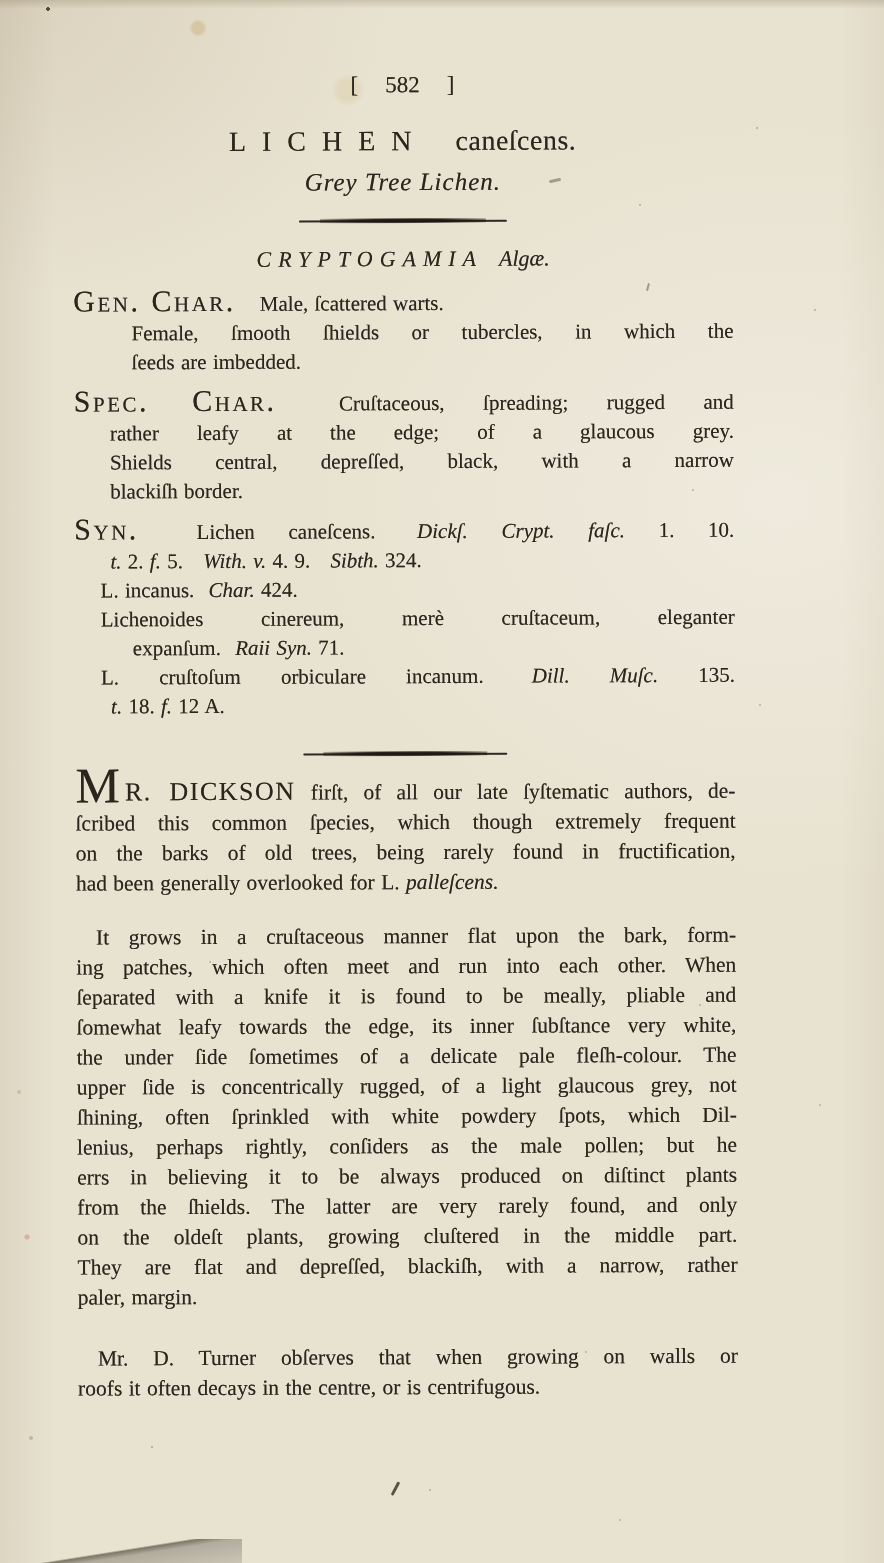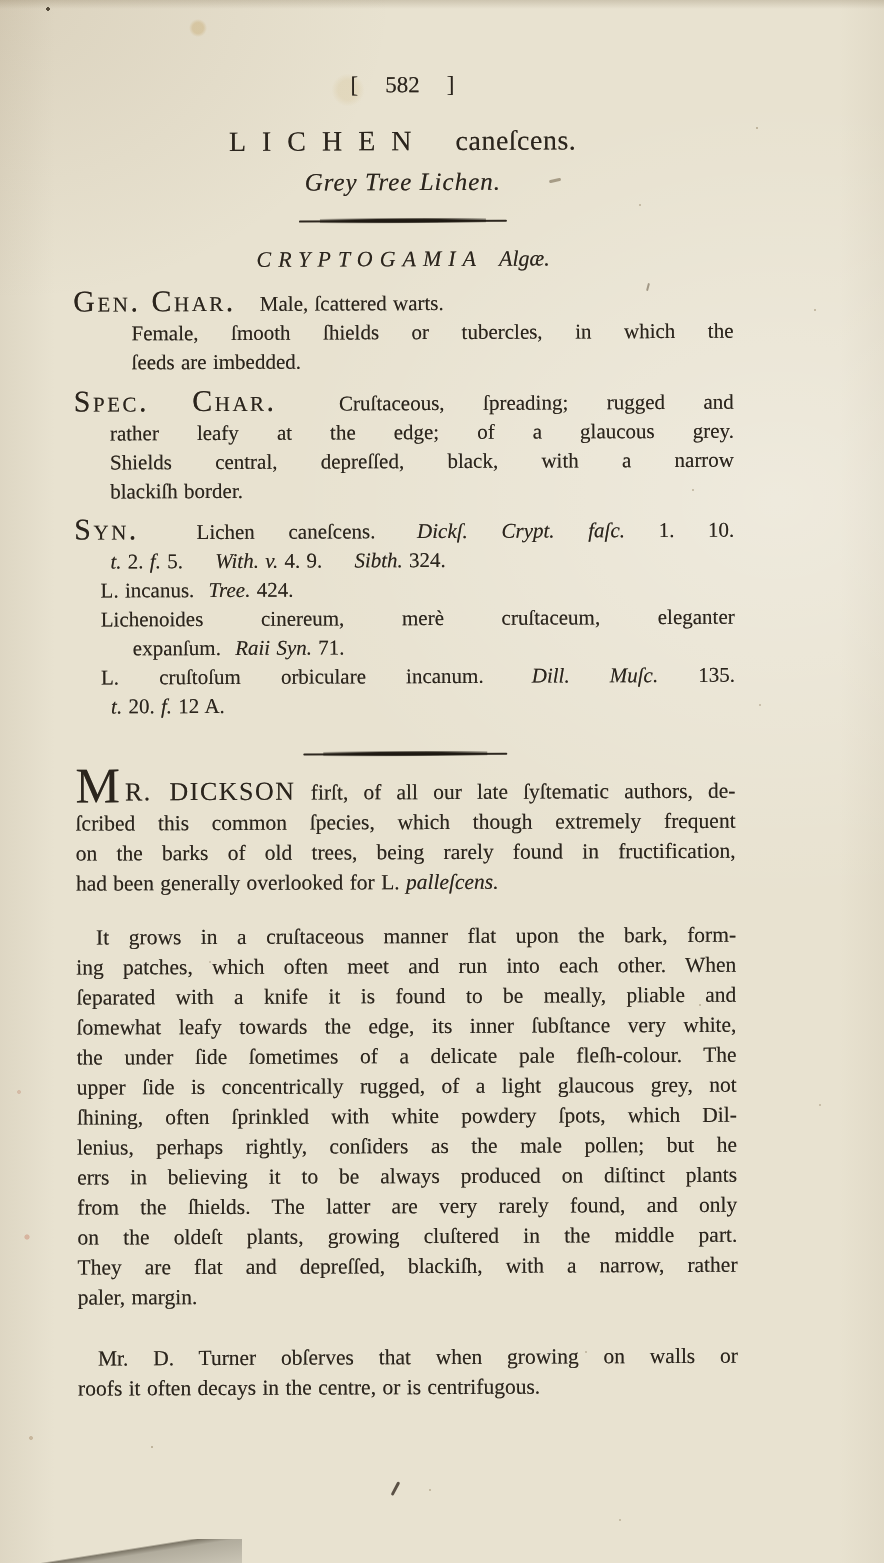--- a/index.html
+++ b/index.html
@@ -72,21 +72,21 @@
   .gen-block  { margin-top:13px; }
   .spec-block { margin-top:9px; }
   .syn-block  { margin-top:8px; }
   .j { text-align:justify; text-align-last:justify; }
   .sc { font-variant:small-caps; letter-spacing:2.5px; font-size:30px; }
   .label { margin-right:24px; }
   .it { font-style:italic; }
   .in1 { padding-left:26px; }
   .in2 { padding-left:36px; }
   .in3 { padding-left:58px; }
-  .gap { margin-left:26px; }
+  .gap { margin-left:14px; }
   .gap-s { margin-left:8px; }
 
   .bodytext { font-size:21.5px; line-height:30px; word-spacing:1px; }
   .p1 { margin-top:20px; }
   .p2 { margin-top:24px; }
   .p3 { margin-top:31px; }
   .fi { text-indent:20px; }
   .dropcap { font-size:50px; line-height:0; margin-right:5px; position:relative; top:2px; }
   .name-caps { font-size:26px; letter-spacing:1.5px; }
 </style>
@@ -146,37 +146,37 @@
         <span>2.</span>
         <span class="it">f.</span>
         <span>5.</span>
         <span class="it gap">With. v.</span>
         <span>4. 9.</span>
         <span class="it gap">Sibth.</span>
         <span>324.</span>
       </div>
       <div class="line in1">
         <span>L. incanus.</span>
-        <span class="it gap-s">Tree.</span>
+        <span class="it gap-s">Char.</span>
         <span>424.</span>
       </div>
       <div class="line in1 j">Lichenoides cinereum, merè cruſtaceum, eleganter</div>
       <div class="line in3">
         <span>expanſum.</span>
         <span class="it gap-s">Raii Syn.</span>
         <span>71.</span>
       </div>
       <div class="line in1 j">
         <span>L. cruſtoſum orbiculare incanum.</span>
         <span class="it gap-s">Dill. Muſc.</span>
         <span>135.</span>
       </div>
       <div class="line in2">
         <span class="it">t.</span>
-        <span>20.</span>
+        <span>18.</span>
         <span class="it">f.</span>
         <span>12 A.</span>
       </div>
     </div>
 
     <div class="rule rule2"></div>
 
     <div class="bodytext p1">
       <div class="line j">
         <span class="dropcap">M</span><span class="name-caps">R. DICKSON</span>

